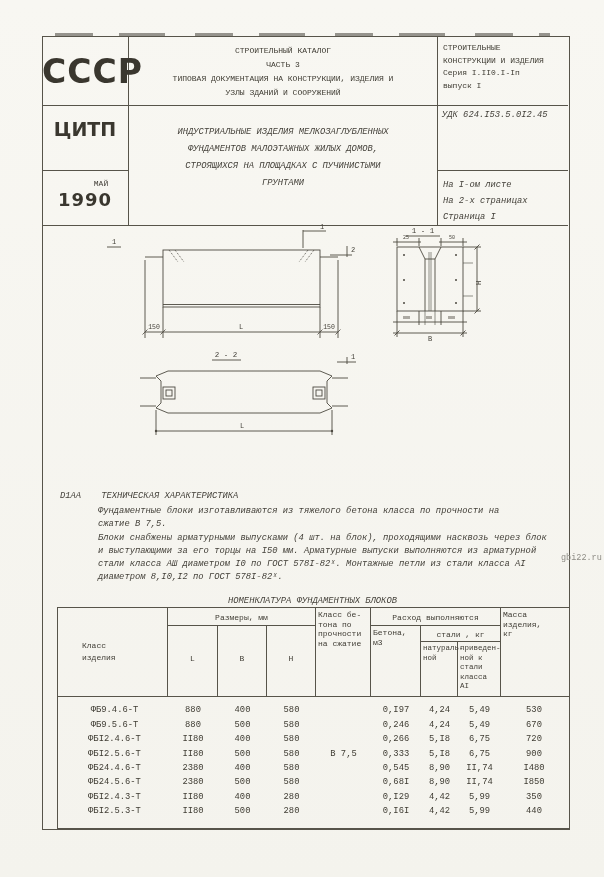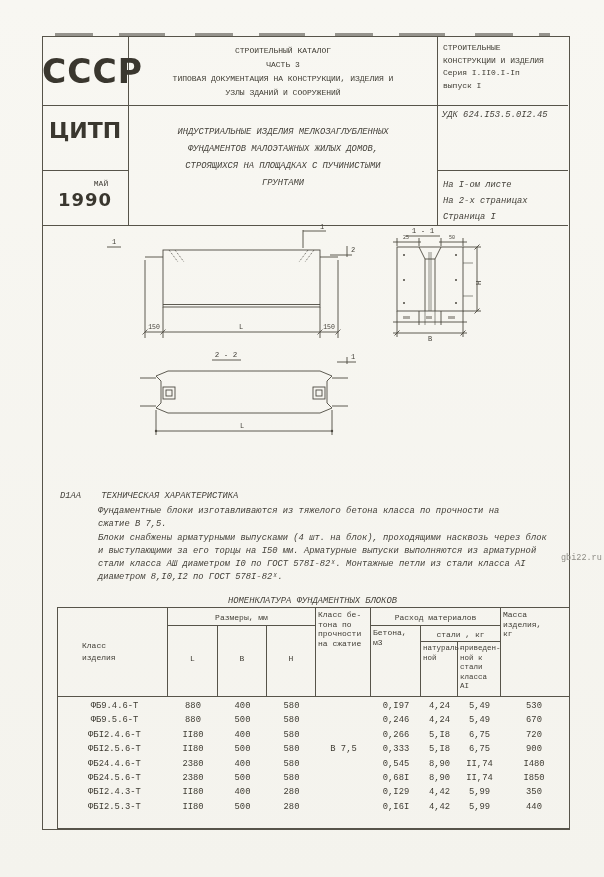--- a/index.html
+++ b/index.html
@@ -18,21 +18,21 @@
   .prelines{white-space:pre-line;}
   .big{font-family:"DejaVu Sans","Liberation Sans",sans-serif;font-weight:bold;color:#3a372f;}
   .scan-dash{position:absolute;left:55px;top:33px;width:495px;height:3px;opacity:.55;
     background:repeating-linear-gradient(90deg,#45423a 0 38px,transparent 38px 64px,#45423a 64px 110px,transparent 110px 140px);}
   
   .tbl{position:absolute;left:57px;top:607px;width:511px;height:220px;border:1px solid #57544a;}
   .hcell{position:absolute;box-sizing:border-box;border-right:1px solid #57544a;
     font-size:8px;line-height:9.5px;white-space:pre-line;color:#403d35;padding:2px 2px;}
   .hcell.noR{border-right:none;}
   .hB{border-bottom:1px solid #57544a;}
-  .trow{display:flex;height:14.4px;align-items:flex-start;font-size:8.8px;color:#3f3c33;}
+  .trow{display:flex;height:14.4px;align-items:flex-end;font-size:8.8px;color:#3f3c33;}
   .trow .c{text-align:center;}
   .c0{width:110px;text-align:left;padding-left:3px;box-sizing:border-box;}
   .c1{width:50px;}.c2{width:49px;}.c3{width:49px;}.c4{width:55px;}
   .c5{width:50px;}.c6{width:37px;}.c7{width:43px;}.c8{width:66px;}
   svg text{font-family:"Liberation Mono","DejaVu Sans Mono",monospace;fill:#45423a;}
   .wm{position:absolute;left:561px;top:553px;font-size:8.5px;color:#8e8c85;}
 </style>
 </head>
 <body>
 
@@ -50,21 +50,21 @@
   <div class="abs big center" style="left:42px;top:52px;width:86px;font-size:33px;letter-spacing:1px;">СССР</div>
   <div class="abs mono8 center prelines" style="left:132px;top:44px;width:302px;line-height:14px;color:#3e3b32;">СТРОИТЕЛЬНЫЙ КАТАЛОГ
 ЧАСТЬ 3
 ТИПОВАЯ ДОКУМЕНТАЦИЯ НА КОНСТРУКЦИИ, ИЗДЕЛИЯ  И
 УЗЛЫ ЗДАНИЙ И СООРУЖЕНИЙ</div>
   <div class="abs mono8 prelines" style="left:443px;top:42px;width:122px;line-height:12.5px;color:#3e3b32;">СТРОИТЕЛЬНЫЕ
 КОНСТРУКЦИИ И ИЗДЕЛИЯ
 Серия I.II0.I-Iп
 выпуск I</div>
   <div class="abs mono9" style="left:442px;top:109px;width:126px;">УДК 624.I53.5.0I2.45</div>
-  <div class="abs big center" style="left:42px;top:118px;width:86px;font-size:22px;">ЦИТП</div>
+  <div class="abs big center" style="left:42px;top:118px;width:86px;font-size:19px;">ЦИТП</div>
   <div class="abs mono8 center" style="left:42px;top:178px;width:86px;padding-left:16px;">МАЙ</div>
   <div class="abs big center" style="left:42px;top:189px;width:86px;font-size:18px;letter-spacing:1px;">1990</div>
   <div class="abs mono9 center prelines" style="left:132px;top:124px;width:302px;line-height:17px;">ИНДУСТРИАЛЬНЫЕ ИЗДЕЛИЯ МЕЛКОЗАГЛУБЛЕННЫХ
 ФУНДАМЕНТОВ МАЛОЭТАЖНЫХ ЖИЛЫХ ДОМОВ,
 СТРОЯЩИХСЯ НА ПЛОЩАДКАХ С ПУЧИНИСТЫМИ
 ГРУНТАМИ</div>
   <div class="abs mono9 prelines" style="left:443px;top:177px;width:122px;line-height:16px;">На I-ом листе
 На 2-х страницах
 Страница I</div>
 
@@ -204,21 +204,21 @@
     <div class="hcell" style="left:0;top:0;width:110px;height:88px;display:flex;align-items:center;"><span class="prelines" style="margin-left:22px;line-height:12px;">Класс
 изделия</span></div>
     <div class="hcell hB center" style="left:110px;top:0;width:148px;height:18px;line-height:16px;">Размеры, мм</div>
     <div class="hcell center" style="left:110px;top:18px;width:50px;height:70px;line-height:62px;">L</div>
     <div class="hcell center" style="left:160px;top:18px;width:49px;height:70px;line-height:62px;">B</div>
     <div class="hcell center" style="left:209px;top:18px;width:49px;height:70px;line-height:62px;">H</div>
     <div class="hcell" style="left:258px;top:0;width:55px;height:88px;">Класс бе-
 тона по
 прочности
 на сжатие</div>
-    <div class="hcell hB center" style="left:313px;top:0;width:130px;height:18px;line-height:16px;">Расход материалов</div>
+    <div class="hcell hB center" style="left:313px;top:0;width:130px;height:18px;line-height:16px;">Расход выполняются</div>
     <div class="hcell" style="left:313px;top:18px;width:50px;height:70px;">Бетона,
 м3</div>
     <div class="hcell hB center" style="left:363px;top:18px;width:80px;height:16px;line-height:14px;">стали , кг</div>
     <div class="hcell" style="left:363px;top:34px;width:37px;height:54px;font-size:7.5px;">натураль-
 ной</div>
     <div class="hcell" style="left:400px;top:34px;width:43px;height:54px;font-size:7.5px;">приведен-
 ной к
 стали
 класса АI</div>
     <div class="hcell noR" style="left:443px;top:0;width:68px;height:88px;">Масса

